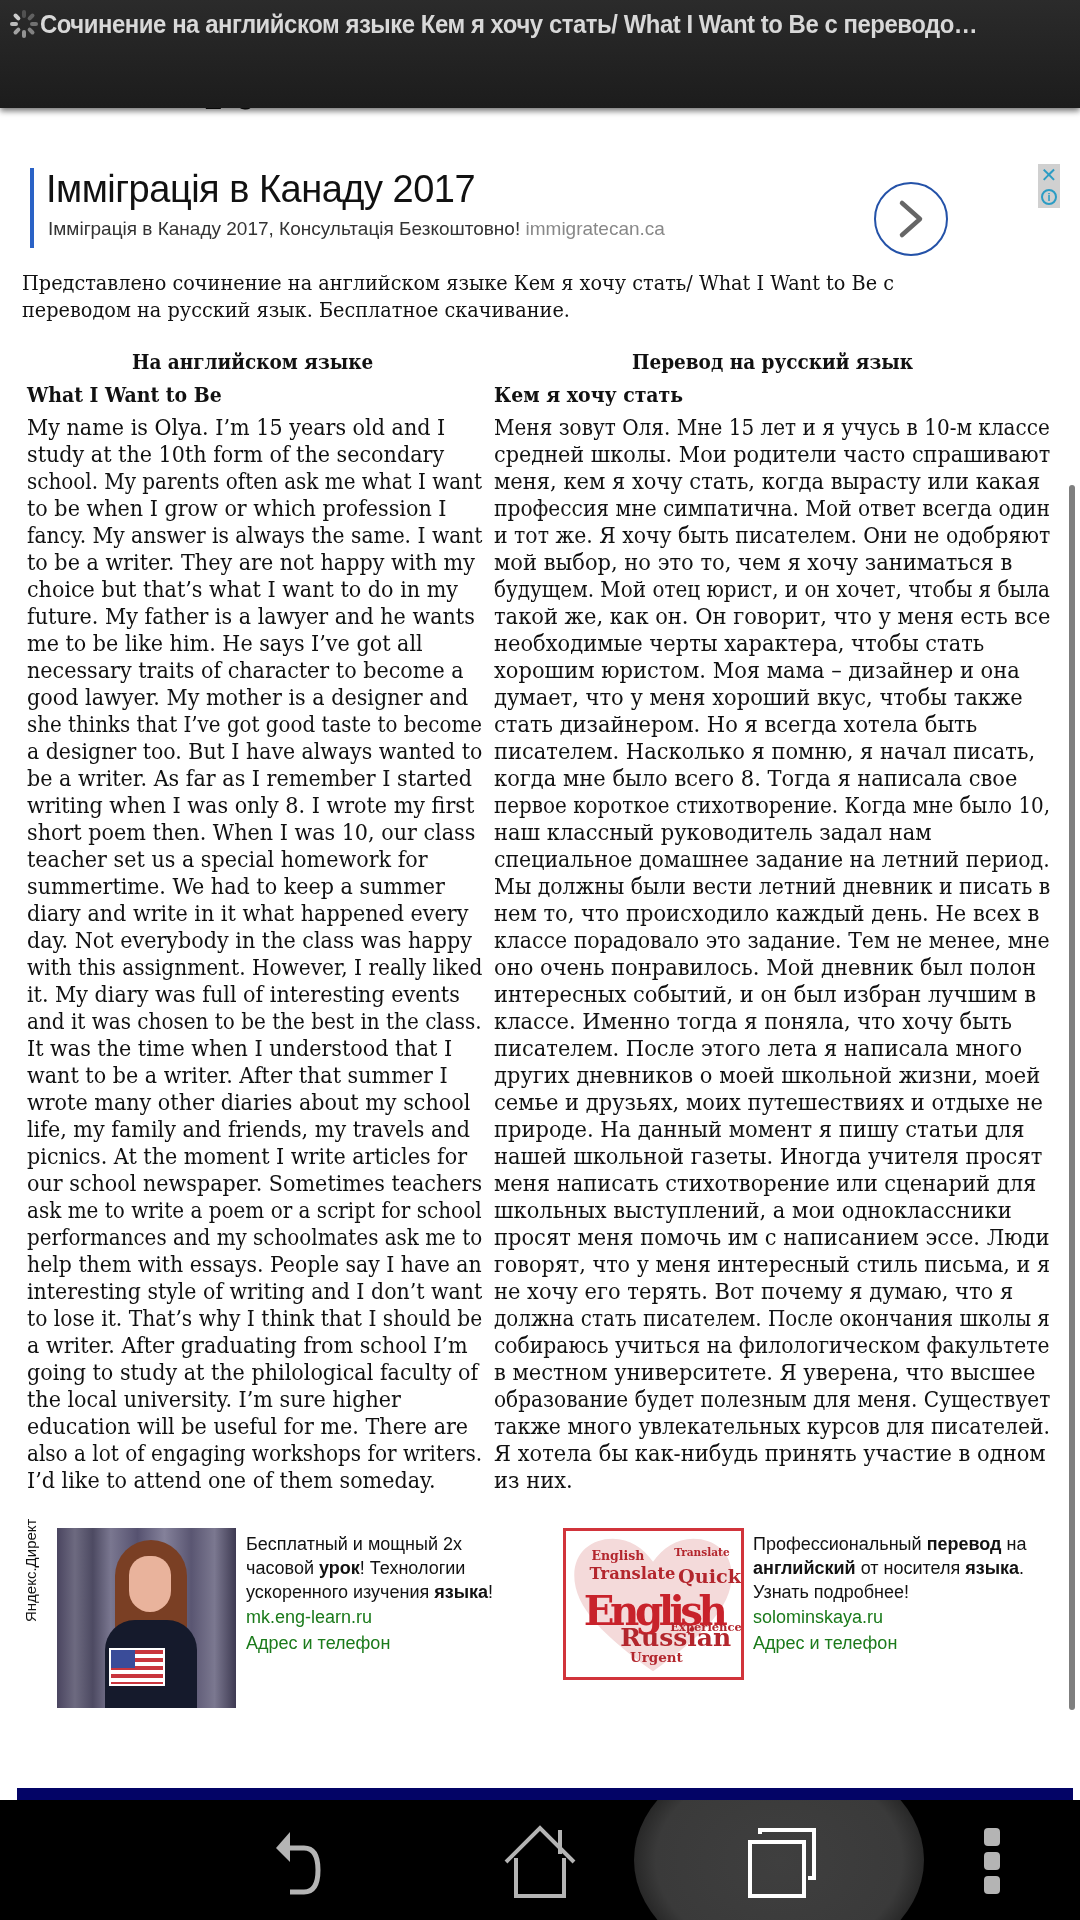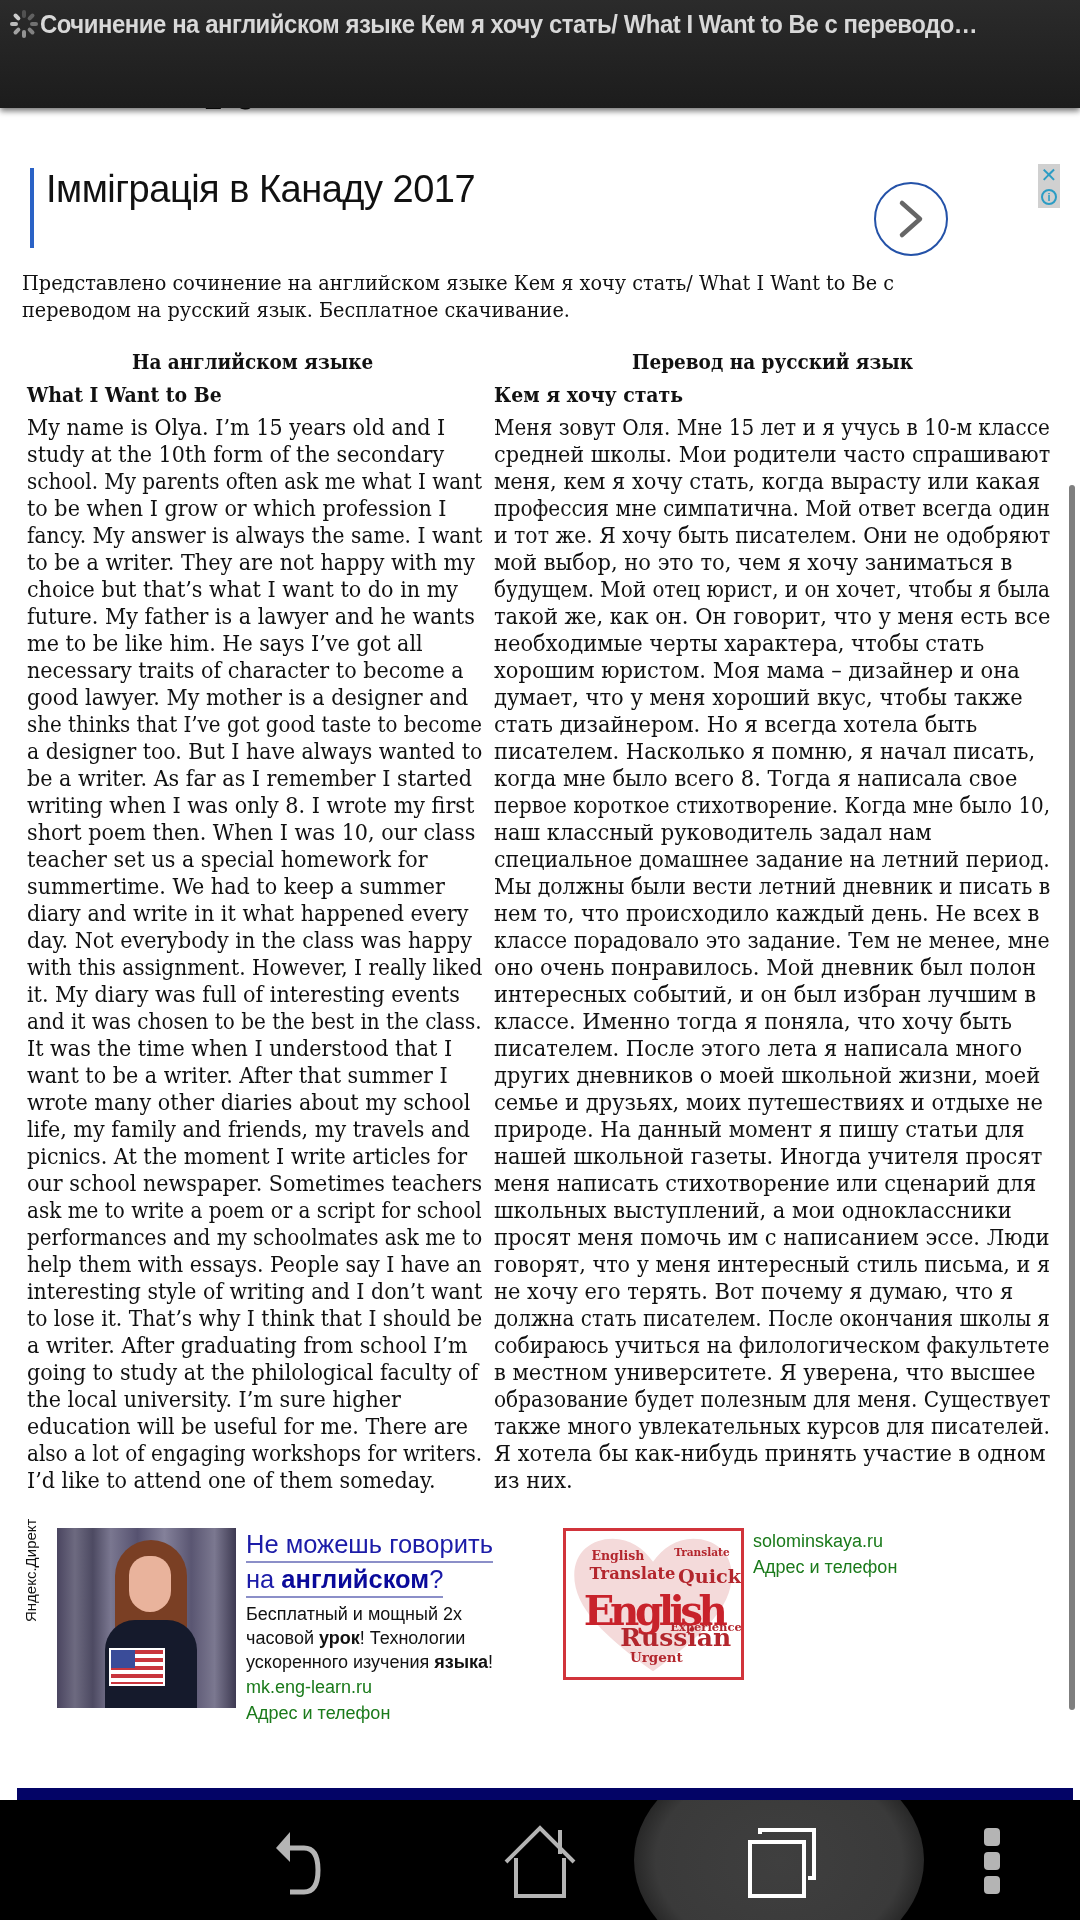--- a/index.html
+++ b/index.html
@@ -89,20 +89,24 @@
     <div class="page-title">Сочинение на английском языке Кем я хочу стать/ What I Want to Be с переводом на русский язык бесплатно</div>
   </div>
 </div>
 
 <div class="page">
   <div class="h1-cut">русский язык бесплатно</div>
 
   <div class="ad-top">
     <div class="bar"></div>
     <div class="ad-title">Імміграція в Канаду 2017</div>
+    <div class="ad-desc">
+      <span>Імміграція в Канаду 2017, Консультація Безкоштовно!</span>
+      <span class="ad-domain">immigratecan.ca</span>
+    </div>
     <div class="arrow-btn">
       <svg viewBox="0 0 30 40">
         <polyline points="6,4 24,20 6,36" fill="none" stroke="#666" stroke-width="4.5" stroke-linecap="round" stroke-linejoin="round"></polyline>
       </svg>
     </div>
   </div>
   <div class="ad-close">✕</div>
   <div class="ad-info">
       <span>i</span>
     </div>
@@ -201,24 +205,20 @@
 
   <div class="yadirect">Яндекс.Директ</div>
 
   <div class="ad-photo">
     <div class="hair"></div>
       <div class="dress"></div>
       <div class="face"></div>
       <div class="flag"></div>
   </div>
   <div class="ad2 ad-l">
-    <div class="t">
-      <span class="ul"><span>Не можешь говорить</span></span><br>
-      <span class="ul"><span>на </span><b>английском</b><span>?</span></span>
-    </div>
     <div class="d">
       <span>Бесплатный и мощный 2х</span><br>
       <span>часовой </span><b>урок</b><span>! Технологии</span><br>
       <span>ускоренного изучения </span><b>языка</b><span>!</span>
     </div>
     <div class="g">mk.eng-learn.ru</div>
     <div class="g">Адрес и телефон</div>
   </div>
 
   <div class="ad-heart">
@@ -228,20 +228,25 @@
       <text x="112" y="26" font-family="DejaVu Serif, serif" font-size="11" font-weight="bold" fill="#b3262d">Translate</text>
       <text x="24" y="50" font-family="DejaVu Serif, serif" font-size="17" font-weight="bold" fill="#b3262d">Translate</text>
       <text x="116" y="54" font-family="DejaVu Serif, serif" font-size="20" font-weight="bold" fill="#b3262d">Quick</text>
       <text x="18" y="98" font-family="DejaVu Serif, serif" font-size="42" font-weight="bold" fill="#c8222b" textLength="150">English</text>
       <text x="56" y="120" font-family="DejaVu Serif, serif" font-size="26" font-weight="bold" fill="#b3262d">Russian</text>
       <text x="108" y="104" font-family="DejaVu Serif, serif" font-size="12" font-weight="bold" fill="#b3262d">Experience</text>
       <text x="66" y="136" font-family="DejaVu Serif, serif" font-size="14" font-weight="bold" fill="#b3262d">Urgent</text>
     </svg>
   </div>
   <div class="ad2 ad-r">
+    <div class="d">
+      <span>Профессиональный </span><b>перевод</b><span> на</span><br>
+      <b>английский</b><span> от носителя </span><b>языка</b><span>.</span><br>
+      <span>Узнать подробнее!</span>
+    </div>
     <div class="g">solominskaya.ru</div>
     <div class="g">Адрес и телефон</div>
   </div>
 
   <div class="navy-bar"></div>
 </div>
 
 <div class="scrollbar"></div>
 
 <div class="navbar">

